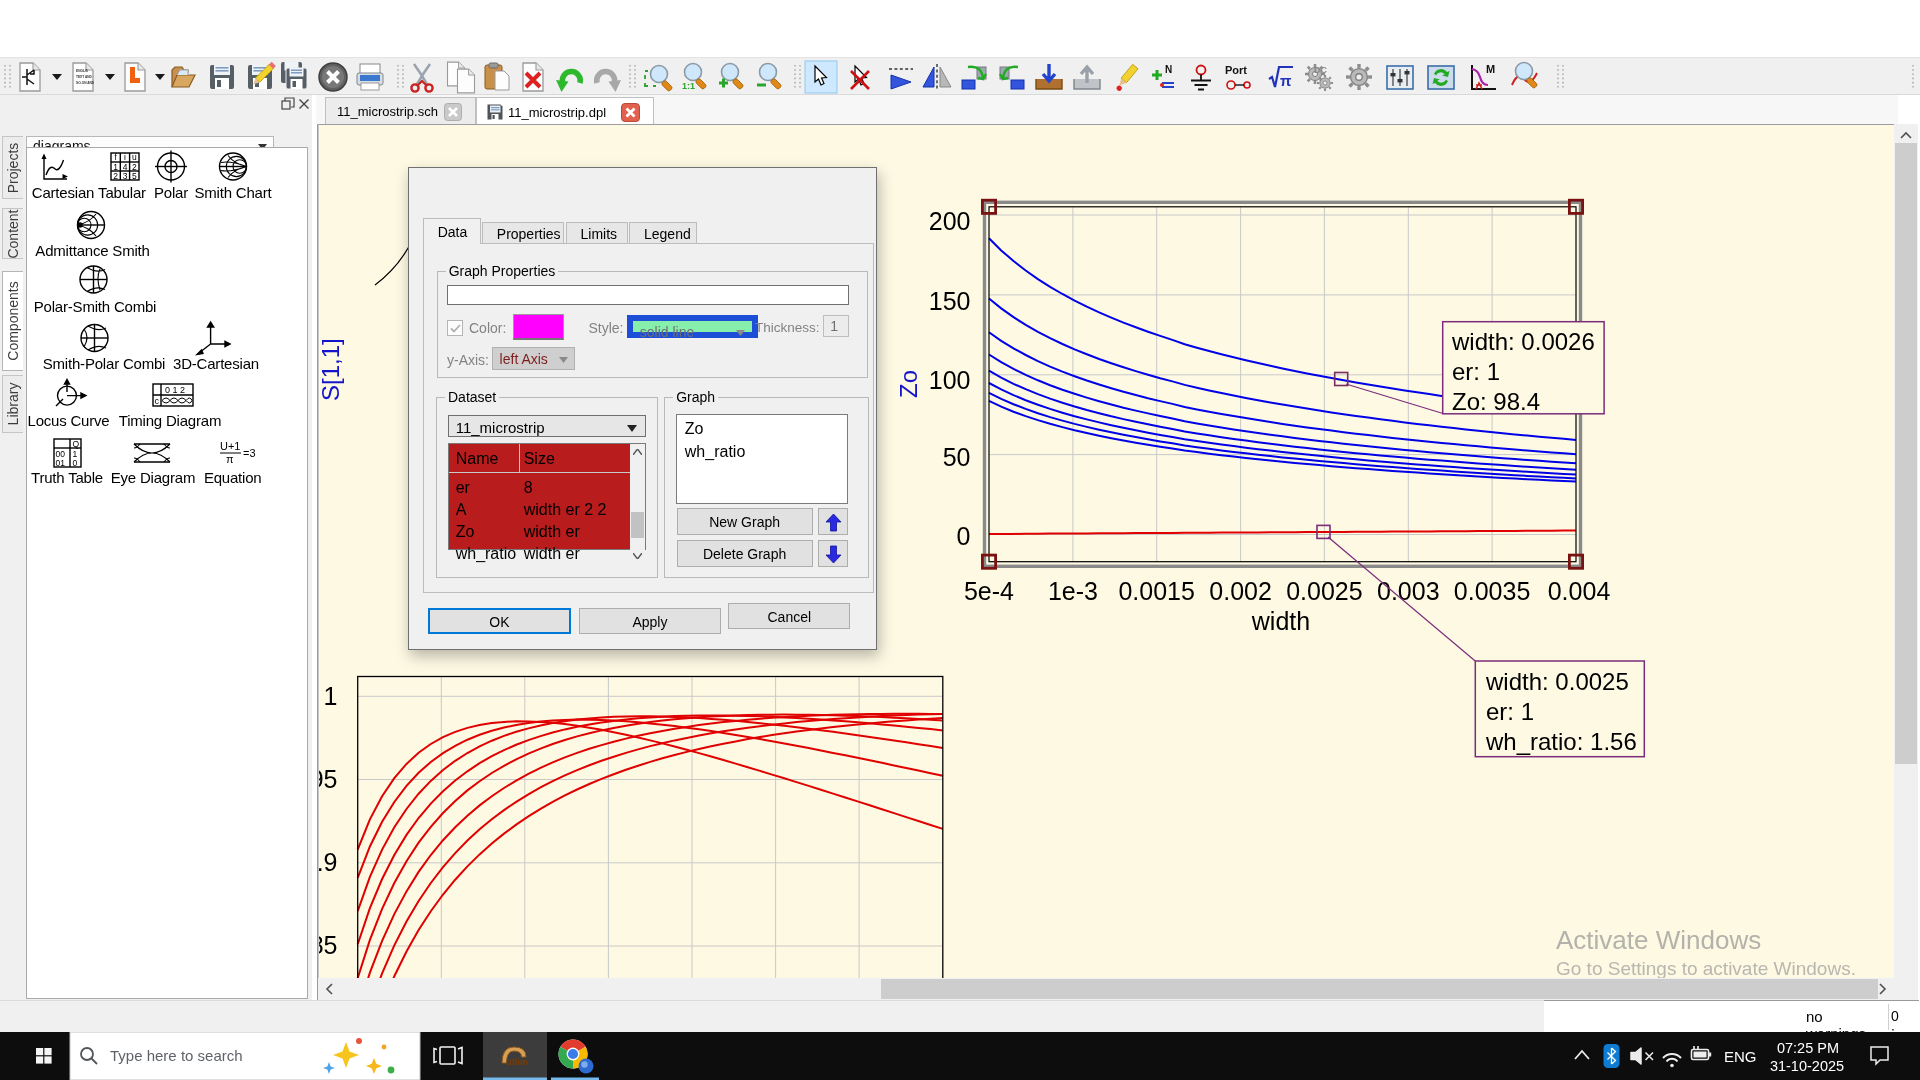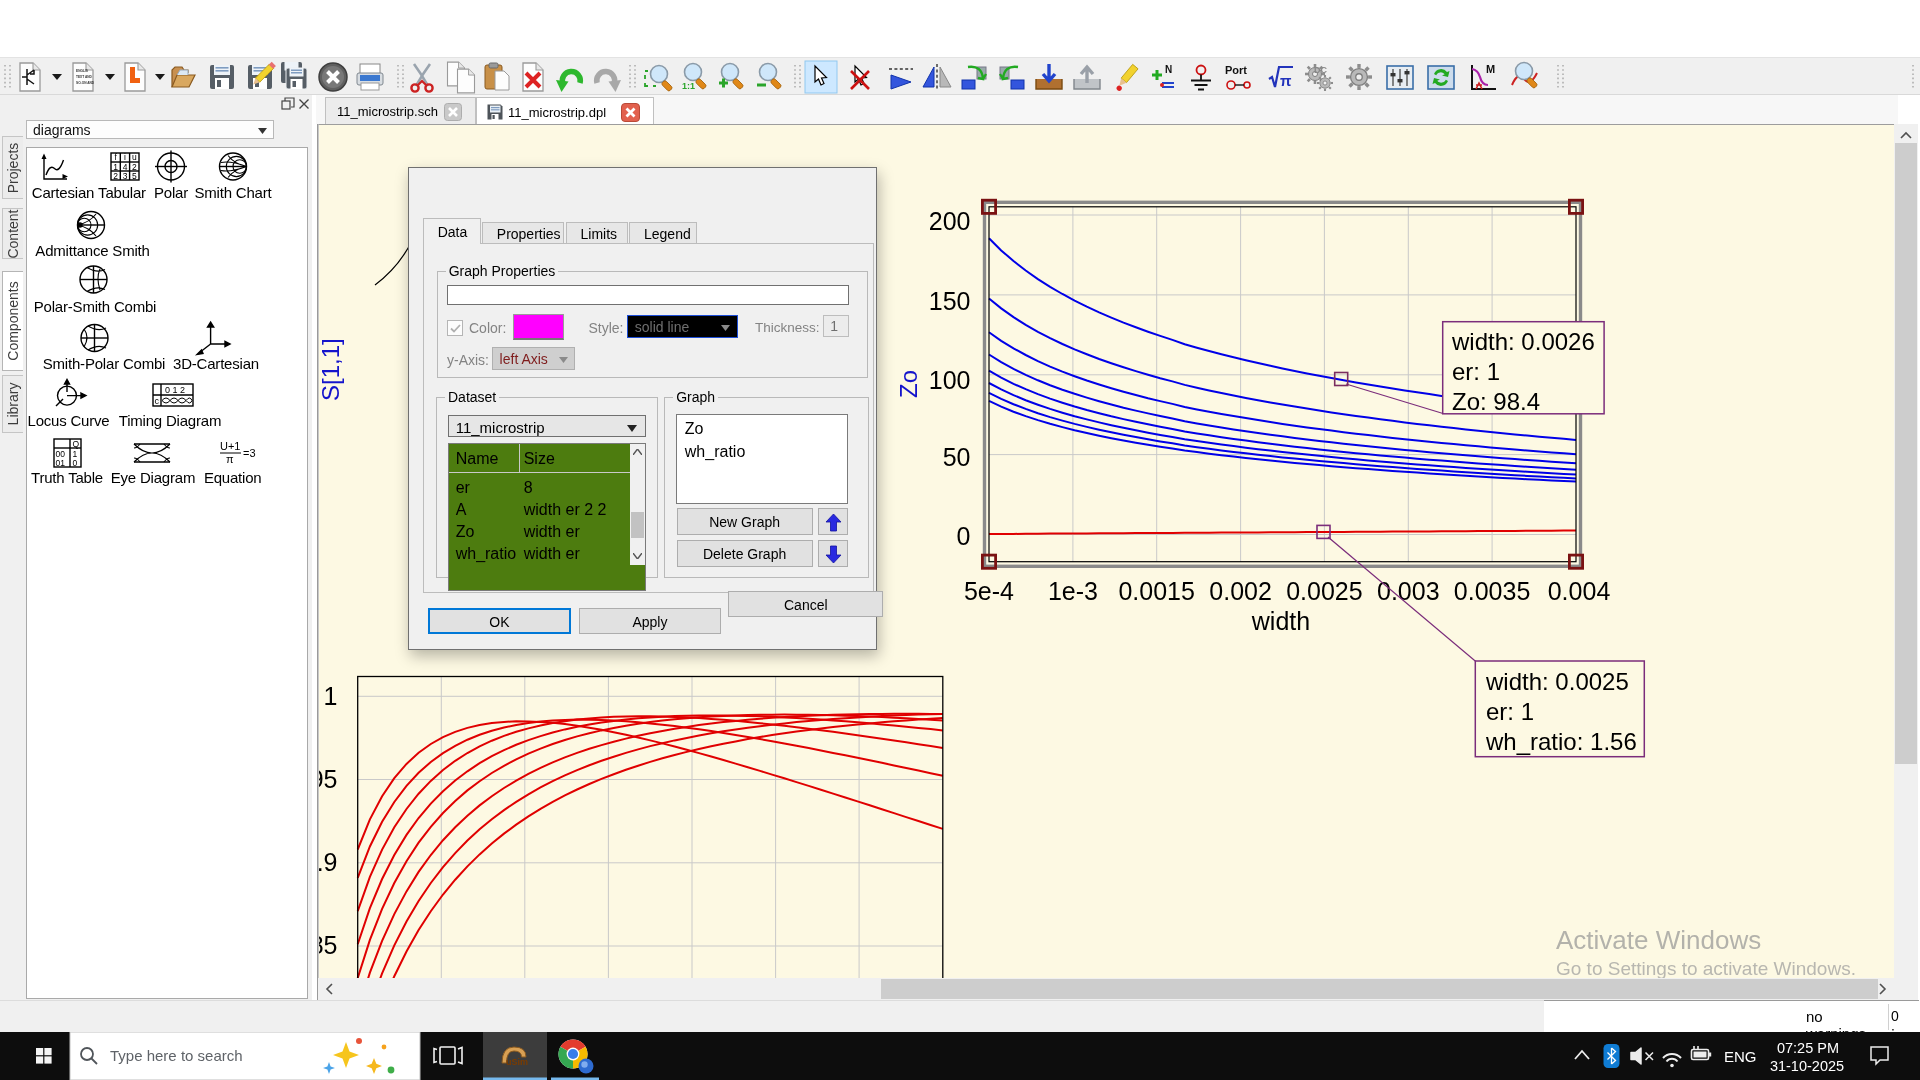--- a/index.html
+++ b/index.html
@@ -13,21 +13,21 @@
 
 #toolbar{position:absolute;left:0;top:57px;width:1920px;height:38px;background:#f0f0f0;border-top:1px solid #e3e3e3;border-bottom:1px solid #d9d9d9}
 
 #tabrow{position:absolute;left:316px;top:95px;width:1582px;height:29px;background:#f7f7f7}
 .tab{position:absolute;top:2px;height:27px;font-size:15px;color:#000}
 
 #dockhead{position:absolute;left:0;top:95px;width:312px;height:21px;background:#f0f0f0}
 #dock{position:absolute;left:0;top:116px;width:312px;height:884px;background:#f0f0f0}
 .vtab{position:absolute;left:2px;width:21px;background:#ececec;border:1px solid #c5c5c5;border-right:none;color:#3c3c3c}
 .vtab span{position:absolute;left:50%;top:50%;transform:translate(-50%,-50%) rotate(-90deg);white-space:nowrap;font-size:14px}
-#combo-diag{position:absolute;left:26px;top:4px;width:248px;height:19px;background:#fdfdfd;border:1px solid #b8b8b8;font-size:14px;color:#111}
+#combo-diag{position:absolute;left:26px;top:20px;width:248px;height:19px;background:#fdfdfd;border:1px solid #b8b8b8;font-size:14px;color:#111}
 #dlist{position:absolute;left:26px;top:31px;width:282px;height:852px;background:#ffffff;border:1px solid #a9a9a9}
 .dlbl{position:absolute;font-size:15px;color:#000;white-space:nowrap;letter-spacing:-0.2px}
 
 #canvas{position:absolute;left:318px;top:124px;width:1576px;height:854px;background:#fdf9e3;overflow:hidden;border-top:1px solid #9d9d9d;border-left:1px solid #c8c8c8}
 
 #vscroll{position:absolute;left:1894px;top:124px;width:24px;height:874px;background:#f0f0f0}
 #hscroll{position:absolute;left:318px;top:978px;width:1576px;height:22px;background:#f0f0f0}
 
 #statusbar{position:absolute;left:0;top:1000px;width:1544px;height:32px;background:#f0f0f0;border-top:1px solid #dcdcdc;font-size:15px;color:#000}
 
@@ -617,21 +617,21 @@
       </div>
     <div class="abs" style="left:37.9px;top:117.3px;width:401.8px;height:20px;background:#fff;border:1px solid #707070"></div>
     <div class="abs" style="left:38px;top:151.5px;width:16px;height:16px;background:#fcfcfc;border:1px solid #b5b5b5">
       <svg class="abs" style="left:2px;top:3px" width="11" height="9">
           <path d="M1 4.5 L4 7.5 L10 1" fill="none" stroke="#b0b0b0" stroke-width="1.8"></path>
         </svg>
     </div>
     <span class="dtxt gray" style="left:60px;top:152px">Color:</span>
     <div class="abs" style="left:104px;top:146px;width:51px;height:26px;background:#ff00ff;border:1px solid #9a9a9a;border-bottom:2px solid #777"></div>
     <span class="dtxt gray" style="left:179.5px;top:152px">Style:</span>
-    <div class="abs" style="left:217.8px;top:147.3px;width:111px;height:23px;background:#000000;border:1px solid #1d4ed8">
+    <div class="abs" style="left:217.8px;top:147.3px;width:131px;height:23px;background:#86efac;border:6px solid #1d4ed8">
       <span class="dtxt" style="left:7px;top:3px;color:#6f6f6f">solid line</span>
       <svg class="abs" style="right:7px;top:9px" width="9" height="6">
           <path d="M0 0 h9 l-4.5 6z" fill="#8a8a8a"></path>
         </svg>
     </div>
     <span class="dtxt gray" style="left:346px;top:152px;font-size:13.5px">Thickness:</span>
     <div class="abs" style="left:414.2px;top:147.3px;width:25.5px;height:22px;background:#ececec;border:1px solid #bdbdbd">
         <span class="dtxt" style="left:6px;top:2px;color:#6f6f6f">1</span>
       </div>
     <span class="dtxt gray" style="left:38px;top:184px">y-Axis:</span>
@@ -644,21 +644,21 @@
 
     <div class="gbox" style="left:27px;top:228.6px;width:221.7px;height:181.4px">
         <b>Dataset</b>
       </div>
     <div class="abs" style="left:38.7px;top:246.7px;width:198.3px;height:22px;background:#e6e6e6;border:1px solid #707070">
       <span class="dtxt" style="left:7px;top:3px;font-size:15px">11_microstrip</span>
       <svg class="abs" style="right:8px;top:9px" width="10" height="7">
           <path d="M0 0 h10 l-5 7z" fill="#222"></path>
         </svg>
     </div>
-    <div class="abs" style="left:38.7px;top:275.2px;width:198.3px;height:148px;background:#4d7c0f;border:1px solid #7a7a7a">
+    <div class="abs" style="left:38.7px;top:275.2px;width:198.3px;height:107px;background:#b91c1c;border:1px solid #7a7a7a">
       <span class="dtxt" style="left:7px;top:6px;font-size:16px">Name</span>
       <span class="dtxt" style="left:75px;top:6px;font-size:16px">Size</span>
       <div class="abs" style="left:70.5px;top:0;width:1px;height:28px;background:#c9c9c9"></div>
       <div class="abs" style="left:0;top:28px;width:182px;height:1px;background:#c9c9c9"></div>
       <span class="dtxt" style="left:7px;top:35px;font-size:16px">er</span>
         <span class="dtxt" style="left:75px;top:35px;font-size:16px">8</span>
       <span class="dtxt" style="left:7px;top:57px;font-size:16px">A</span>
         <span class="dtxt" style="left:75px;top:57px;font-size:16px">width er 2 2</span>
       <span class="dtxt" style="left:7px;top:79px;font-size:16px">Zo</span>
         <span class="dtxt" style="left:75px;top:79px;font-size:16px">width er</span>
@@ -690,21 +690,21 @@
     </div>
     <div class="btn" style="left:267.6px;top:371.7px;width:136px;height:27.3px"><span style="position:relative;top:5px">Delete Graph</span></div>
     <div class="btn" style="left:409.4px;top:371.7px;width:29.4px;height:27.3px">
       <svg class="abs" style="left:6px;top:4px" width="17" height="19" viewBox="0 0 17 19">
           <path d="M8.5 18 L1 10 h4.5 V1 h6 v9 H16 z" fill="#2929e0" stroke="#1111a0" stroke-width="0.8"></path>
         </svg>
     </div>
 
     <div class="btn" style="left:19.2px;top:439.9px;width:142.6px;height:26px;border:2px solid #0078d7"><span style="position:relative;top:4px">OK</span></div>
     <div class="btn" style="left:169.6px;top:439.9px;width:142.7px;height:26px"><span style="position:relative;top:5px">Apply</span></div>
-    <div class="btn" style="left:319.3px;top:423px;width:155px;height:26px"><span style="position:relative;top:5px">Cancel</span></div>
+    <div class="btn" style="left:319.3px;top:435px;width:122px;height:26px"><span style="position:relative;top:5px">Cancel</span></div>
   </div>
 
   <div id="taskbar">
   <svg width="1920" height="48" viewBox="0 0 1920 48" font-family="Liberation Sans, sans-serif">
 
     <g fill="#f5f5f5">
           <rect x="36" y="16" width="7.2" height="7.2"></rect>
           <rect x="44.4" y="16" width="7.2" height="7.2"></rect>
           <rect x="36" y="24.4" width="7.2" height="7.2"></rect>
           <rect x="44.4" y="24.4" width="7.2" height="7.2"></rect>

